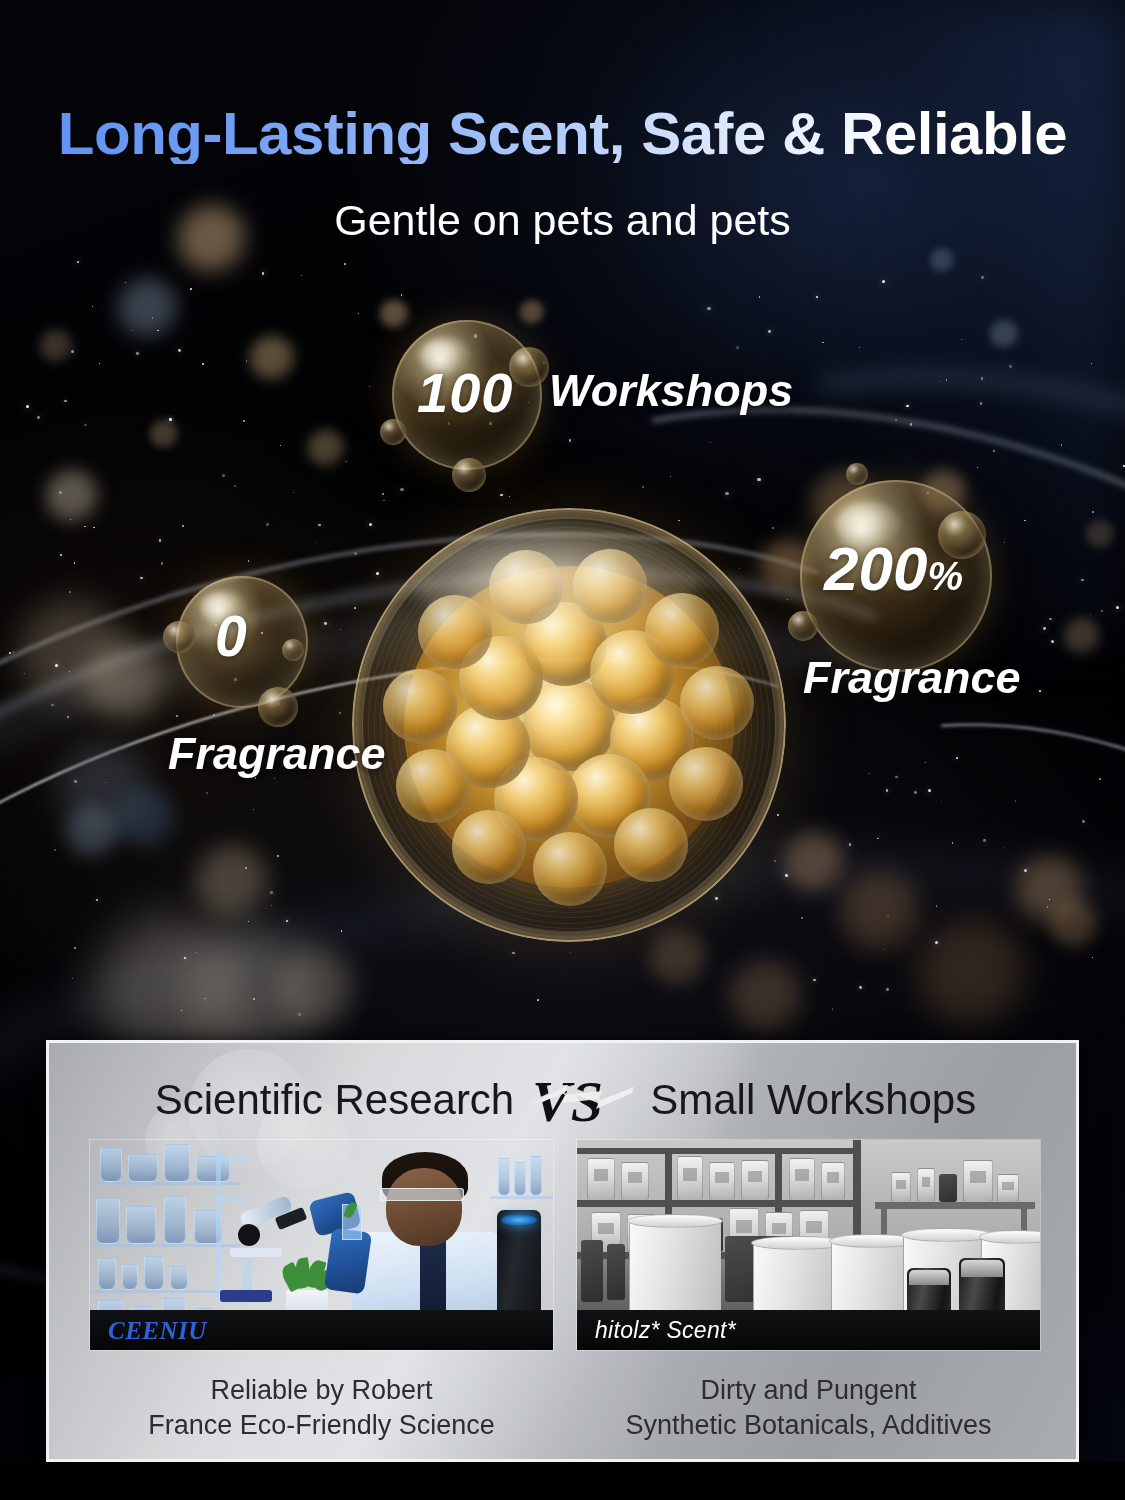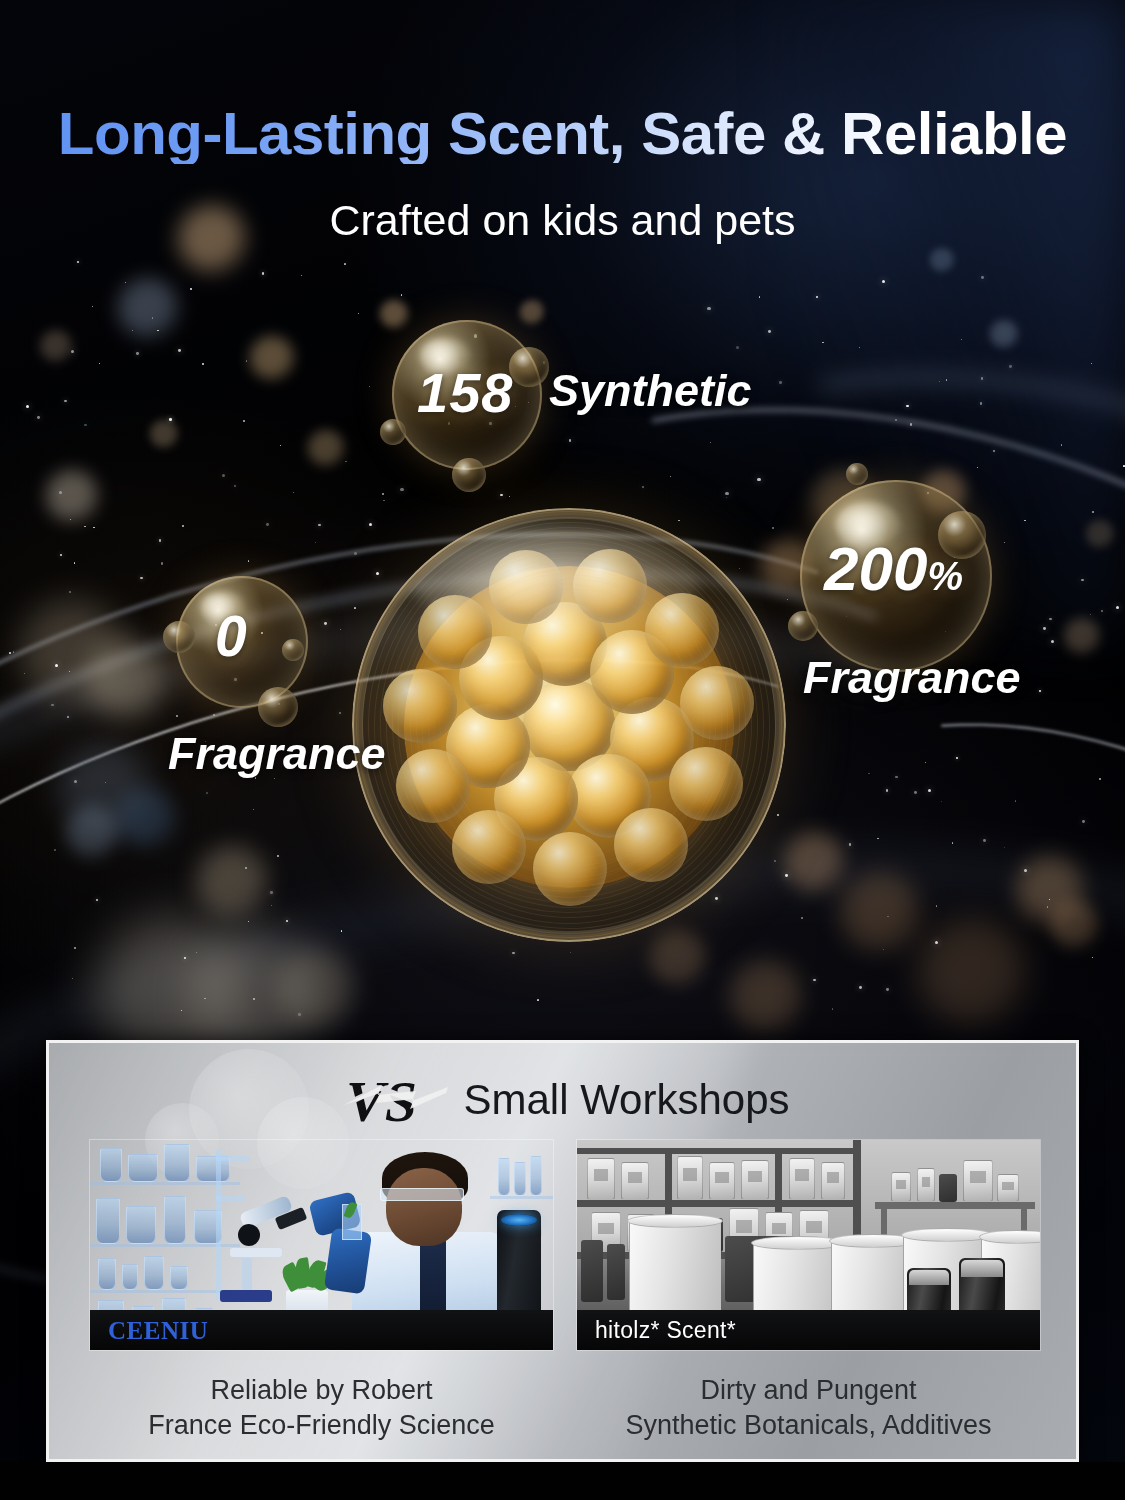--- a/index.html
+++ b/index.html
@@ -285,21 +285,21 @@
   #photo-left  { left:40px; }
   #photo-right { left:527px; }
 
   .photo-label {
     position:absolute; left:0; bottom:0; width:100%; height:40px;
     background:linear-gradient(180deg, #111214 0%, #060607 100%);
     display:flex; align-items:center;
     z-index:5;
   }
   .photo-label span {
-    padding-left:18px; line-height:1; white-space:nowrap;
+    padding-left:18px; line-height:1; white-space:nowrap;font-style:italic;
   }
   #label-left span {
     color:#2f62d8; font-family:"Liberation Serif", serif;
     font-weight:bold; font-size:25px; letter-spacing:0.5px;
   }
   #label-right span {
     color:#ffffff; font-size:23px; letter-spacing:0.3px;
   }
 
   
@@ -665,21 +665,21 @@
       <div class="star" style="left: 66.8046px; top: 715.913px; width: 2.27023px; height: 2.27023px; opacity: 0.6; box-shadow: rgba(255, 255, 255, 0.65) 0px 0px 4.99451px;"></div>
       <div class="star" style="left: 1060.96px; top: 444.371px; width: 1.23688px; height: 1.23688px; opacity: 0.57;"></div>
       <div class="star" style="left: 189.606px; top: 287.93px; width: 1.91078px; height: 1.91078px; opacity: 0.92;"></div>
       <div class="star" style="left: 858.577px; top: 346.707px; width: 1.34139px; height: 1.34139px; opacity: 0.61;"></div>
       <div class="star" style="left: 158.837px; top: 539.298px; width: 2.55354px; height: 2.55354px; opacity: 0.67; box-shadow: rgba(255, 255, 255, 0.65) 0px 0px 5.61778px;"></div>
       <div class="star" style="left: 980.63px; top: 377.384px; width: 2.29531px; height: 2.29531px; opacity: 0.42; box-shadow: rgba(255, 255, 255, 0.65) 0px 0px 5.04969px;"></div>
       <div class="star" style="left: 93.3833px; top: 526.596px; width: 1.70536px; height: 1.70536px; opacity: 0.86;"></div>
     </div>
 
   <h1 class="headline">Long-Lasting Scent, Safe &amp; Reliable</h1>
-  <h2 class="subhead">Crafted on kids and pets</h2>
+  <h2 class="subhead">Gentle on pets and pets</h2>
 
   <div id="sphere">
     <div id="core"></div>
     <div id="cell-layer">
         <div class="cell" style="left: 171px; top: 171px; width: 92px; height: 92px; opacity: 0.95;"></div>
         <div class="cell" style="left: 257.643px; top: 189.437px; width: 84px; height: 84px; opacity: 0.95;"></div>
         <div class="cell" style="left: 214.769px; top: 246.03px; width: 84px; height: 84px; opacity: 0.95;"></div>
         <div class="cell" style="left: 141.949px; top: 249.135px; width: 84px; height: 84px; opacity: 0.95;"></div>
         <div class="cell" style="left: 94.0164px; top: 196.416px; width: 84px; height: 84px; opacity: 0.95;"></div>
         <div class="cell" style="left: 107.066px; top: 127.57px; width: 84px; height: 84px; opacity: 0.95;"></div>
@@ -717,22 +717,22 @@
         <div class="swirl" style="left: 88px; top: 74.8px; width: 258px; height: 284.4px; transform: rotate(-12.8deg); opacity: 0.176;"></div>
         <div class="swirl" style="left: 94px; top: 79.9px; width: 246px; height: 274.2px; transform: rotate(13.5deg); opacity: 0.16;"></div>
       </div>
   </div>
 
   <div class="gbubble" id="bub-158">
     <div class="bub-sat" style="left:78%; top:18%; width:40px; height:40px;"></div>
     <div class="bub-sat" style="left:-8%; top:66%; width:26px; height:26px;"></div>
     <div class="bub-sat" style="left:40%; top:92%; width:34px; height:34px;"></div>
   </div>
-  <div class="bub-num" id="num-158">158</div>
-  <div class="bub-label" id="lbl-botanicals">Synthetic</div>
+  <div class="bub-num" id="num-158">100</div>
+  <div class="bub-label" id="lbl-botanicals">Workshops</div>
 
   <div class="gbubble" id="bub-200">
     <div class="bub-sat" style="left:72%; top:16%; width:48px; height:48px;"></div>
     <div class="bub-sat" style="left:-6%; top:68%; width:30px; height:30px;"></div>
     <div class="bub-sat" style="left:24%; top:-9%; width:22px; height:22px;"></div>
   </div>
   <div class="bub-num" id="num-200">
     <span>200</span><span class="pct">%</span>
   </div>
   <div class="bub-label" id="lbl-fragrance">Fragrance</div>
@@ -745,20 +745,21 @@
   <div class="bub-num" id="num-0">0</div>
   <div class="bub-label" id="lbl-additives">Fragrance</div>
 
   <div id="panel">
     <div class="panel-sheen"></div>
     <div class="panel-bokeh" style="left:140px; top:6px; width:120px; height:120px;"></div>
     <div class="panel-bokeh" style="left:208px; top:54px; width:92px; height:92px;"></div>
     <div class="panel-bokeh" style="left:96px; top:60px; width:74px; height:74px;"></div>
 
     <div id="panel-title">
+      <span class="pt-text">Scientific Research</span>
 
       <span id="vs-logo">
         <svg viewBox="0 0 108 62" xmlns="http://www.w3.org/2000/svg">
           <defs>
             <clipPath id="cutTop">
               <polygon points="0,0 108,0 108,20 70,28 38,16 0,34"></polygon>
             </clipPath>
             <clipPath id="cutBot">
               <polygon points="0,40 38,22 70,34 108,26 108,62 0,62"></polygon>
             </clipPath>

